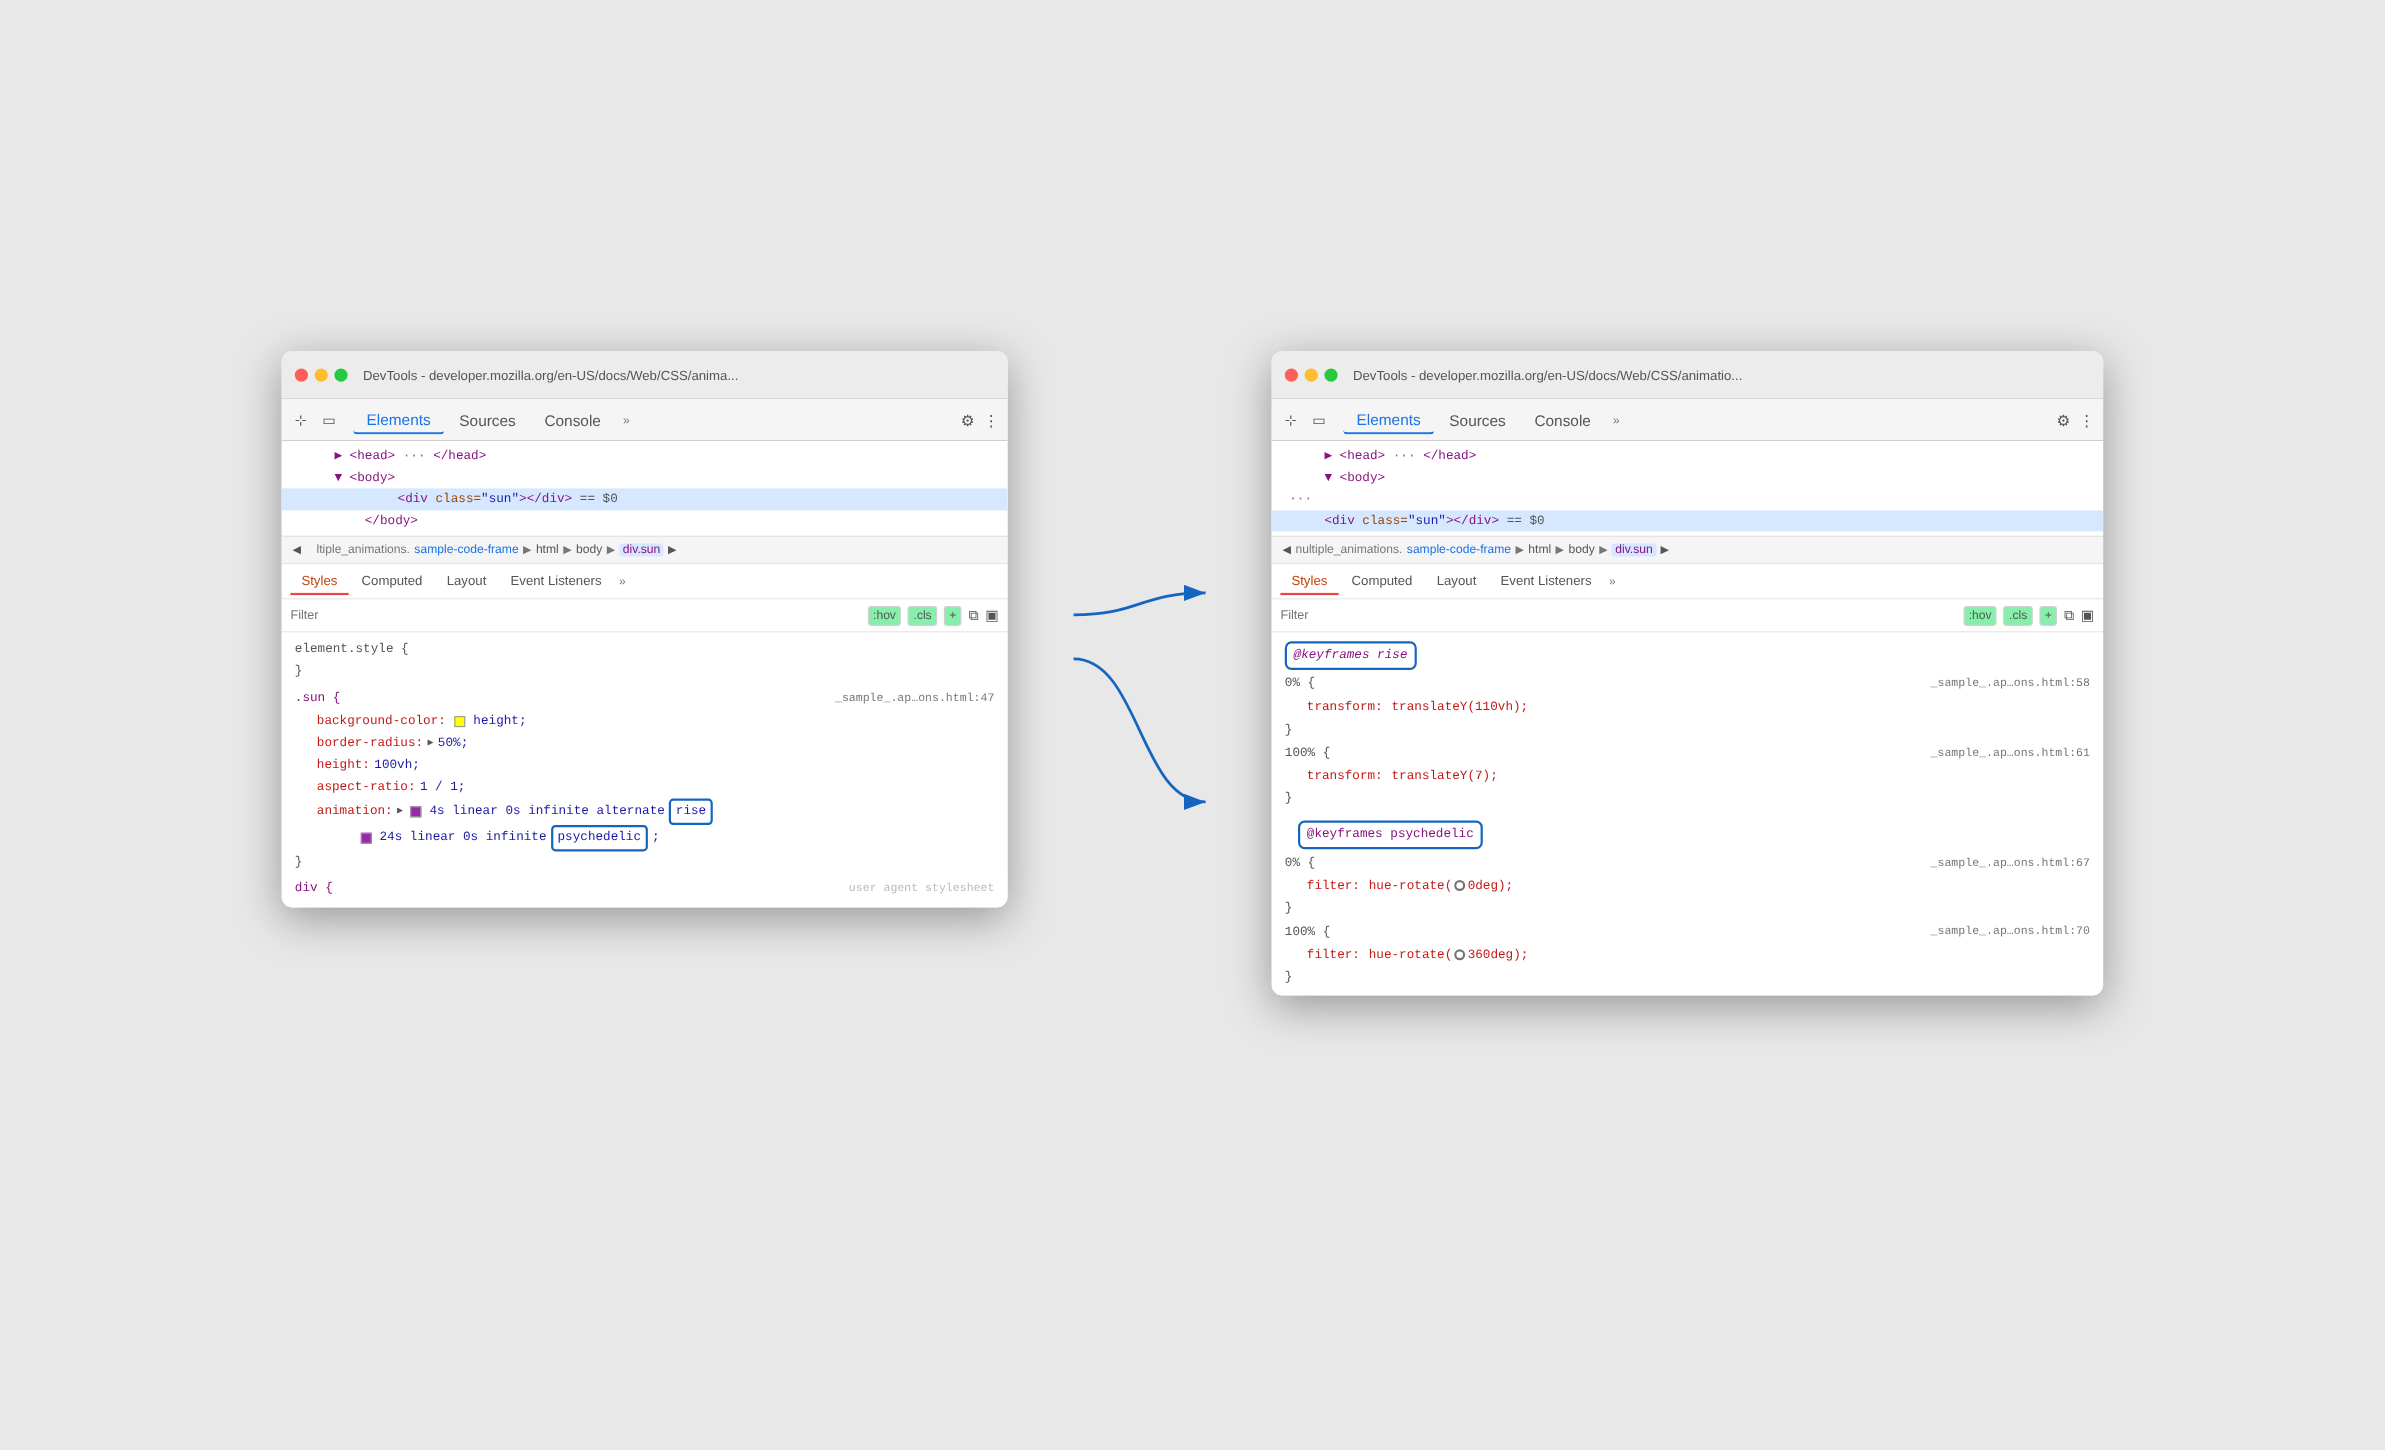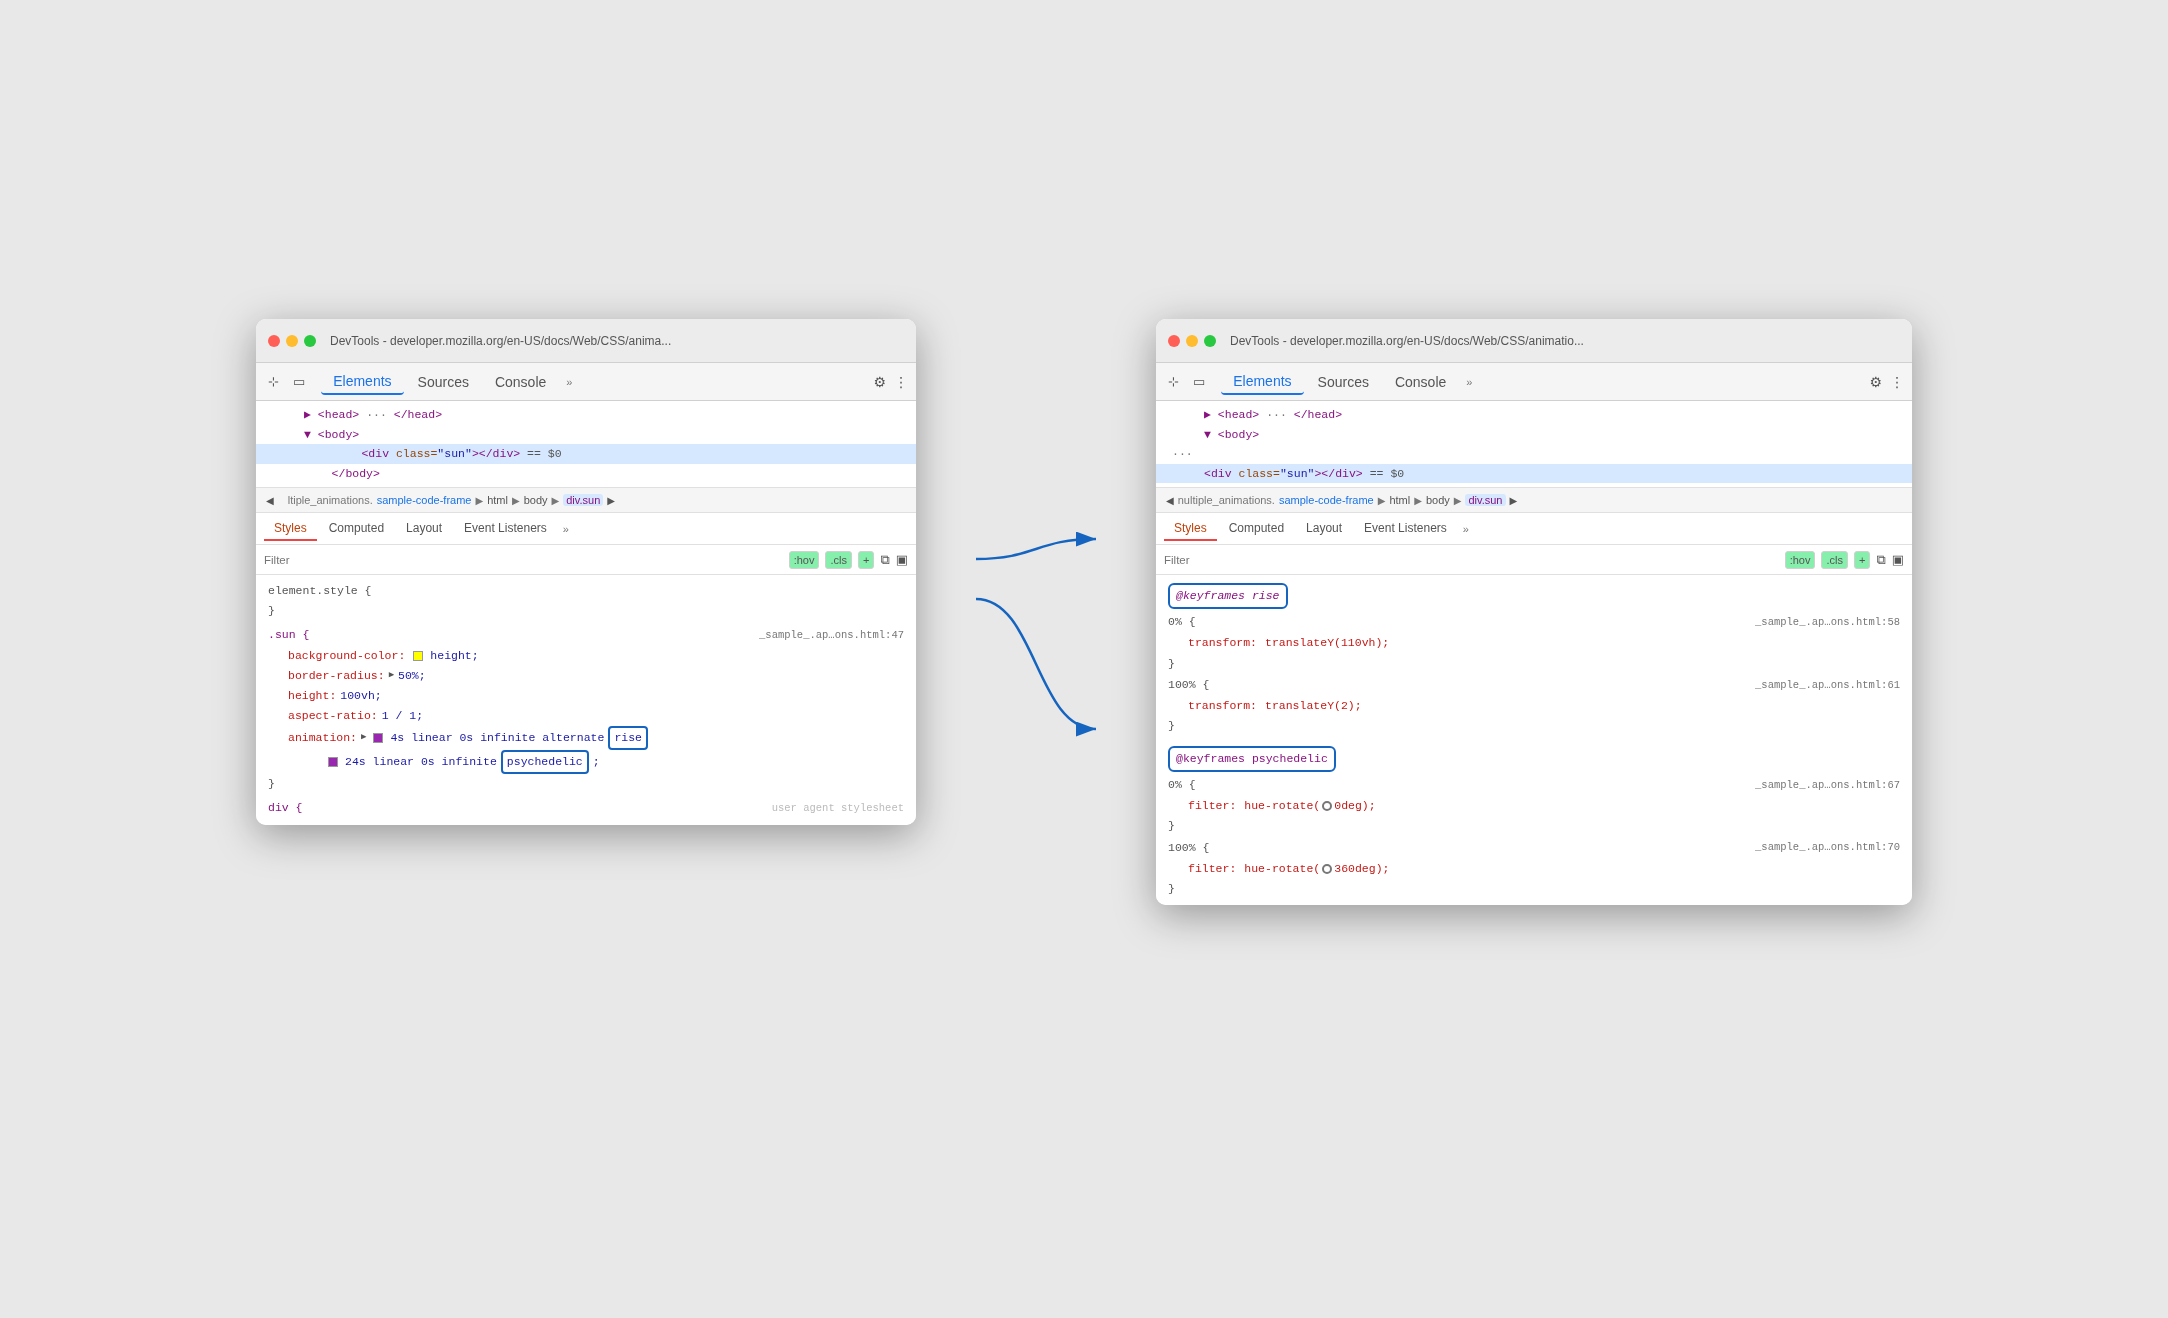--- a/index.html
+++ b/index.html
@@ -513,29 +513,29 @@
         <div class="css-line">
           <span style="color:#555;">}</span>
         </div>
 
         <div class="css-line rule-header" style="padding: 1px 12px; justify-content:space-between;">
           <span style="color:#555; font-size:11.5px;">100% {</span>
           <span class="css-source">_sample_.ap…ons.html:61</span>
         </div>
         <div class="css-line">
           <span class="css-prop">transform:</span>
-          <span class="css-val-red" style="margin-left:4px;">translateY(2);</span>
+          <span class="css-val-red" style="margin-left:4px;">translateY(7);</span>
         </div>
         <div class="css-line">
           <span style="color:#555;">}</span>
         </div>
       </div>
 
       <div class="css-block" style="margin-top:4px;">
-        <div class="css-line" style="padding: 2px 12px;">
+        <div class="css-line" style="padding: 2px 24px;">
           <span class="keyframes-highlight">@keyframes psychedelic</span>
         </div>
 
         <div class="css-line rule-header" style="padding: 1px 12px; justify-content:space-between;">
           <span style="color:#555; font-size:11.5px;">0% {</span>
           <span class="css-source">_sample_.ap…ons.html:67</span>
         </div>
         <div class="css-line">
           <span class="css-prop">filter:</span>
           <span class="css-val-red" style="margin-left:4px;">hue-rotate(<span style="display:inline-block; width:10px; height:10px; border-radius:50%; border:2px solid #777; vertical-align:middle; margin:0 2px;"></span>0deg);</span>

